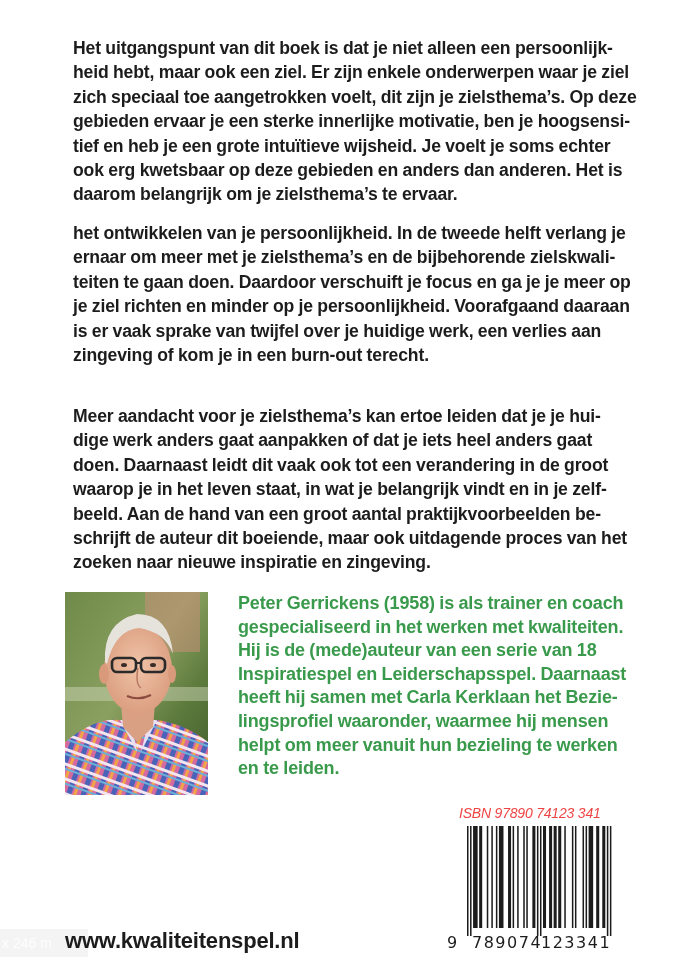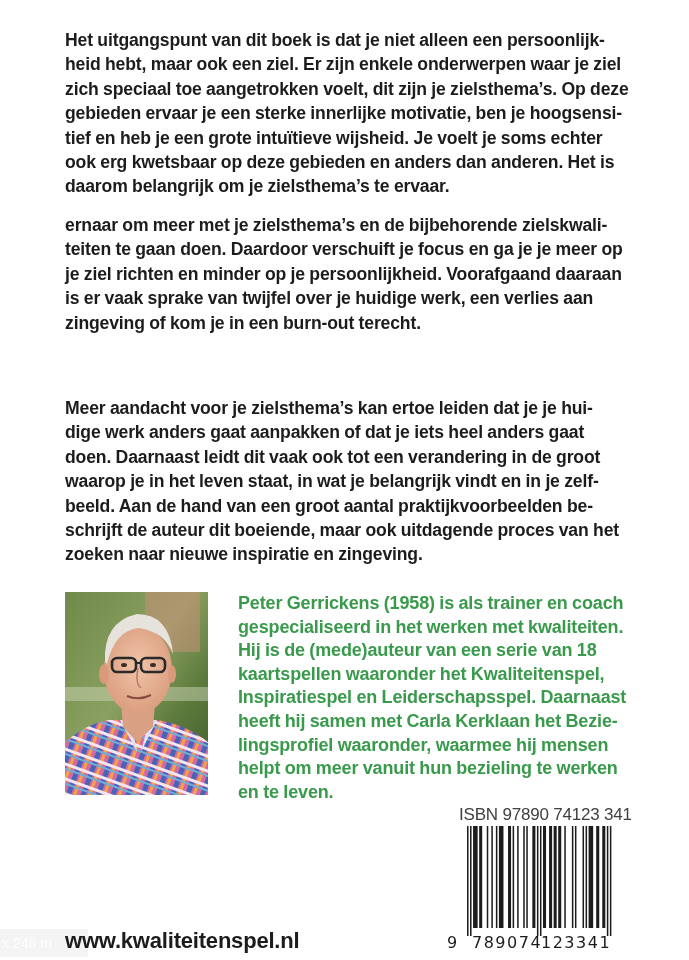--- a/index.html
+++ b/index.html
@@ -23,21 +23,21 @@
     }
     .para {
       position: absolute;
       left: 65px;
       width: 565px;
       font-size: 17.6px;
       font-weight: bold;
       line-height: 24.4px;
       letter-spacing: -0.15px;
       word-spacing: -0.3px;
-      margin: 0;
+      margin: 8px;
     }
     .para .line {
       display: block;
       white-space: nowrap;
     }
     #p1 { top: 28px; }
     #p2 { top: 213px; }
     #p3 { top: 396px; }
 
     .author-photo {
@@ -61,25 +61,26 @@
       letter-spacing: -0.15px;
       word-spacing: -0.4px;
       margin: 0;
     }
     .bio .line { display: block; white-space: nowrap; }
 
     .isbn-label {
       position: absolute;
       left: 459px;
       top: 805px;
-      font-size: 17px;
+      font-size: 14px;
       font-weight: normal;
-      color: #404040;
+      color: #ef4444;
       letter-spacing: -0.2px;
       white-space: nowrap;
+      font-style: italic;
     }
     .barcode {
       position: absolute;
       left: 445px;
       top: 826px;
       width: 175px;
       height: 126px;
     }
     .barcode svg { display: block; }
 
@@ -117,20 +118,21 @@
     <span class="line">Het uitgangspunt van dit boek is dat je niet alleen een persoonlijk-</span>
     <span class="line">heid hebt, maar ook een ziel. Er zijn enkele onderwerpen waar je ziel</span>
     <span class="line">zich speciaal toe aangetrokken voelt, dit zijn je zielsthema’s. Op deze</span>
     <span class="line">gebieden ervaar je een sterke innerlijke motivatie, ben je hoogsensi-</span>
     <span class="line">tief en heb je een grote intuïtieve wijsheid. Je voelt je soms echter</span>
     <span class="line">ook erg kwetsbaar op deze gebieden en anders dan anderen. Het is</span>
     <span class="line">daarom belangrijk om je zielsthema’s te ervaar.</span>
   </p>
 
   <p class="para" id="p2">
+    <span class="line">het ontwikkelen van je persoonlijkheid. In de tweede helft verlang je</span>
     <span class="line">ernaar om meer met je zielsthema’s en de bijbehorende zielskwali-</span>
     <span class="line">teiten te gaan doen. Daardoor verschuift je focus en ga je je meer op</span>
     <span class="line">je ziel richten en minder op je persoonlijkheid. Voorafgaand daaraan</span>
     <span class="line">is er vaak sprake van twijfel over je huidige werk, een verlies aan</span>
     <span class="line">zingeving of kom je in een burn-out terecht.</span>
   </p>
 
   <p class="para" id="p3">
     <span class="line">Meer aandacht voor je zielsthema’s kan ertoe leiden dat je je hui-</span>
     <span class="line">dige werk anders gaat aanpakken of dat je iets heel anders gaat</span>
@@ -188,26 +190,25 @@
 
       <path d="M73 76 Q70 92 76 96" stroke="#b87a62" stroke-width="1.5" fill="none"></path>
       <path d="M62 104 Q74 109 86 103" stroke="#8a4a40" stroke-width="2" fill="none"></path>
     </svg>
   </div>
 
   <p class="bio" style="color: rgb(58, 154, 76);">
     <span class="line">Peter Gerrickens (1958) is als trainer en coach</span>
     <span class="line">gespecialiseerd in het werken met kwaliteiten.</span>
     <span class="line">Hij is de (mede)auteur van een serie van 18</span>
-    <span class="line">kaartspellen waaronder het Kwaliteitenspel,</span>
     <span class="line">Inspiratiespel en Leiderschapsspel. Daarnaast</span>
     <span class="line">heeft hij samen met Carla Kerklaan het Bezie-</span>
     <span class="line">lingsprofiel waaronder, waarmee hij mensen</span>
     <span class="line">helpt om meer vanuit hun bezieling te werken</span>
-    <span class="line">en te leven.</span>
+    <span class="line">en te leiden.</span>
   </p>
 
   <div class="isbn-label">ISBN 97890 74123 341</div>
 
   <div class="barcode">
     <svg id="barcode-svg" width="175" height="126" viewBox="0 0 175 126">
       <g id="bars">
           <rect x="22.00" y="0" width="1.52" height="110" fill="#1c1c1c"></rect>
           <rect x="25.04" y="0" width="1.52" height="110" fill="#1c1c1c"></rect>
           <rect x="28.08" y="0" width="4.56" height="102" fill="#1c1c1c"></rect>

